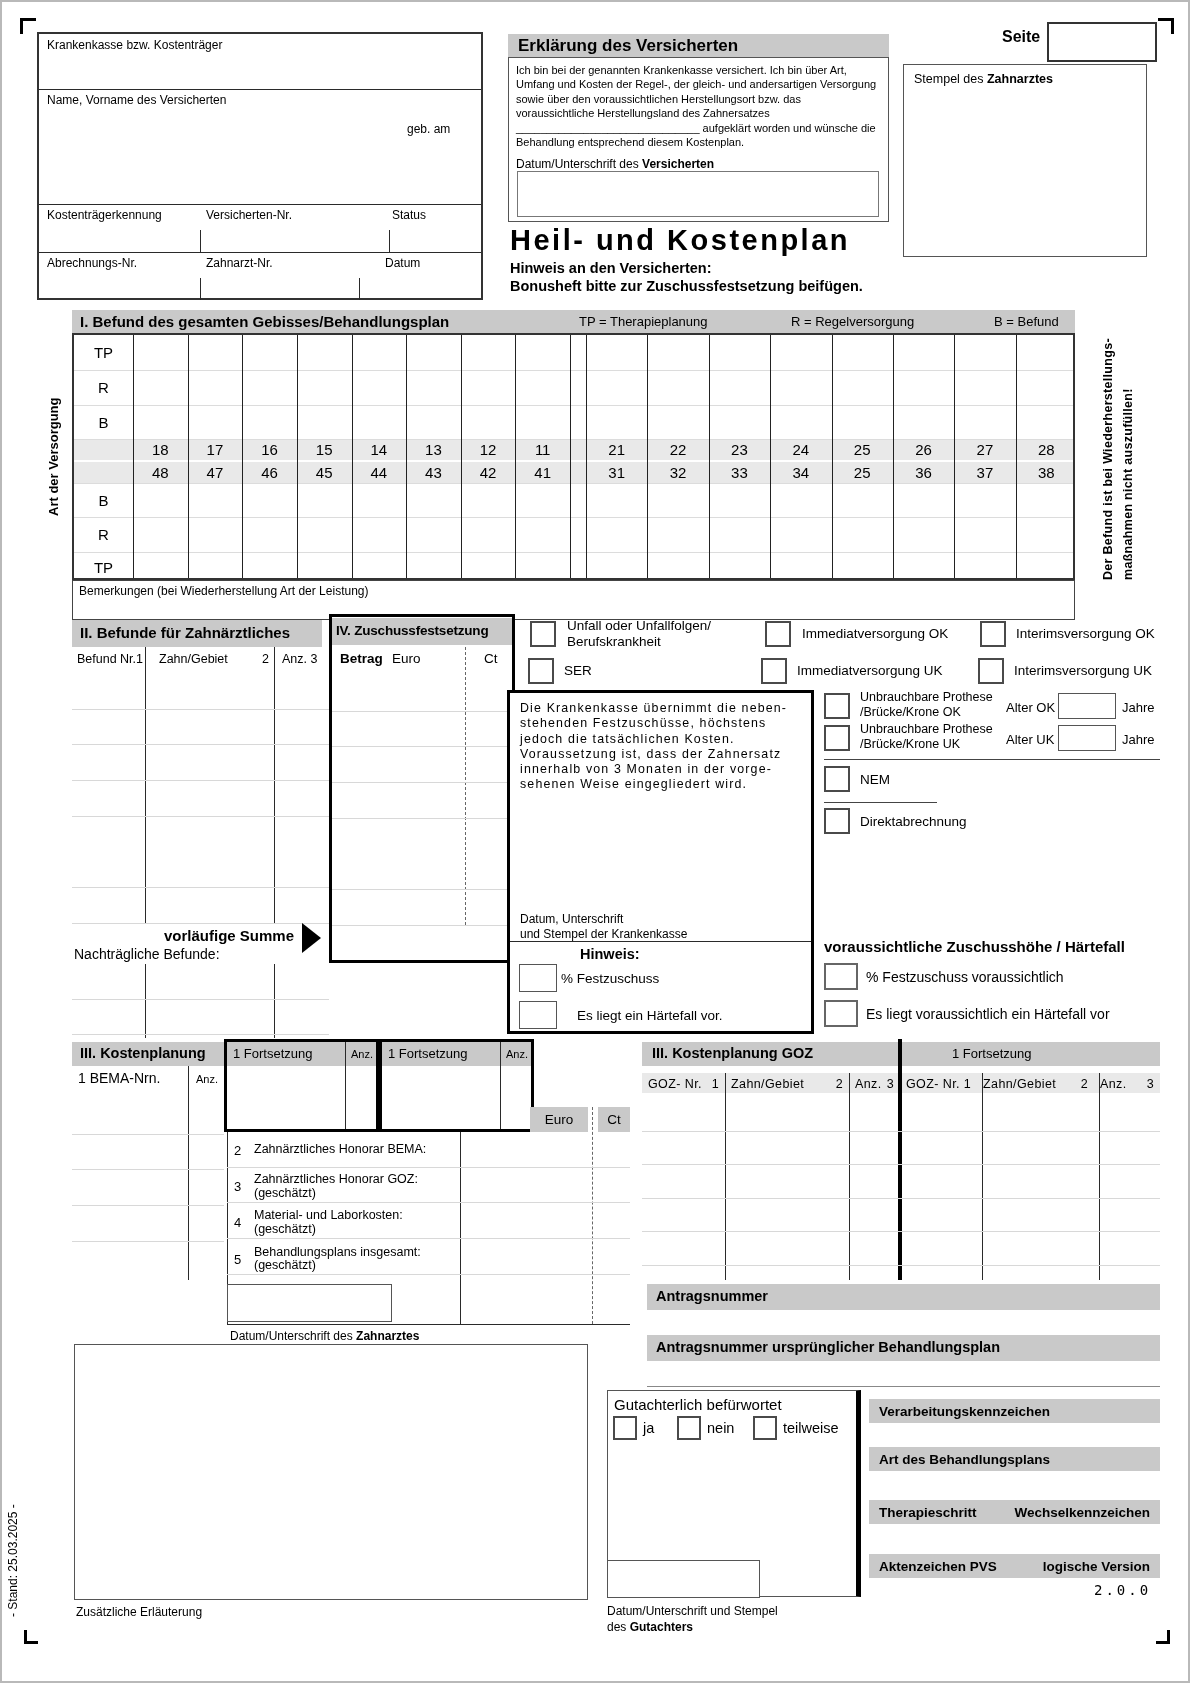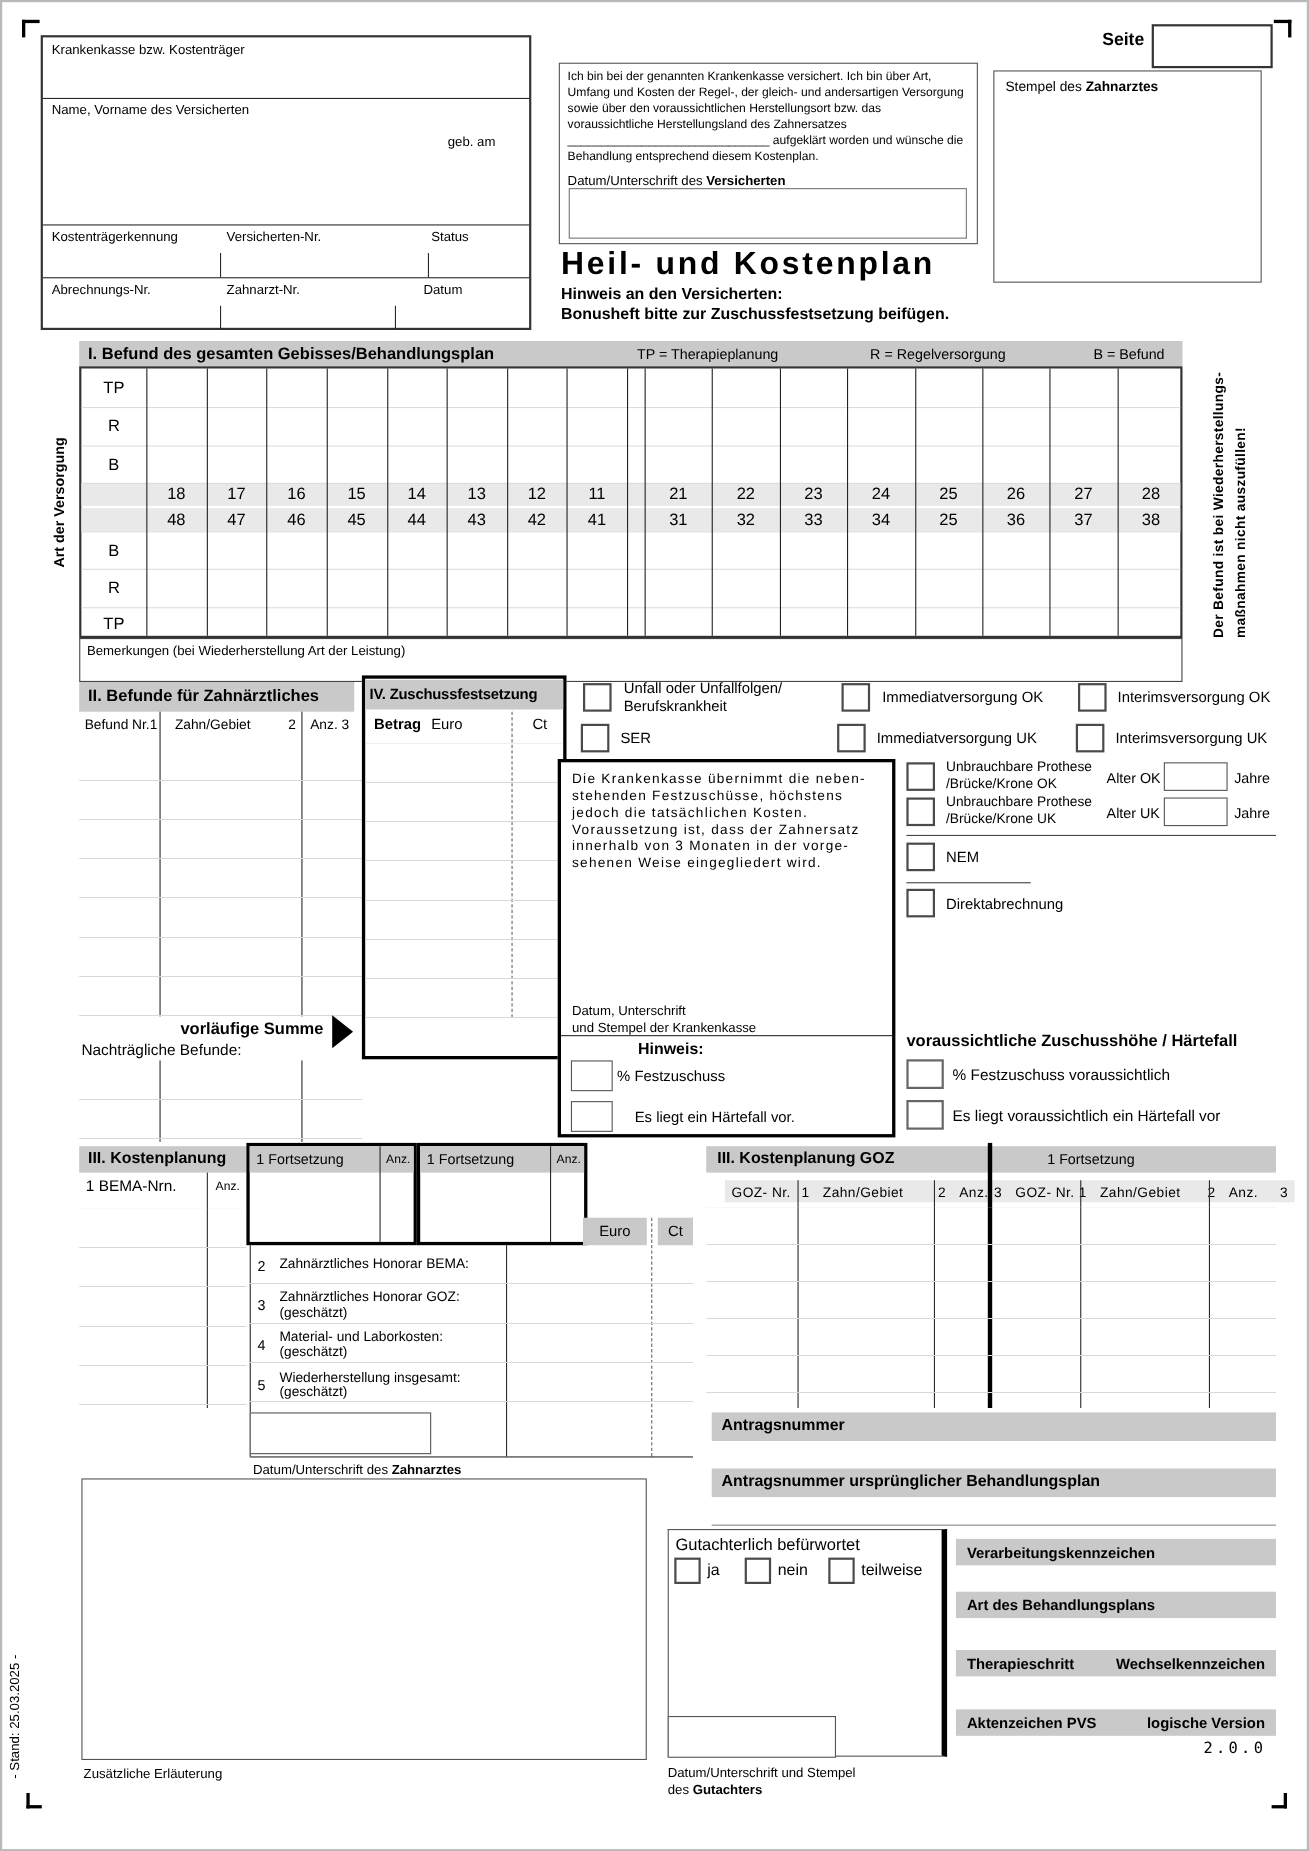--- a/index.html
+++ b/index.html
@@ -64,20 +64,23 @@
     <div class="vl" style="left:161px;top:196px;height:22px"></div>
     <div class="vl" style="left:350px;top:196px;height:22px"></div>
     <div class="hl" style="left:0;top:218px;width:100%"></div>
     <div class="t" style="left:8px;top:222px;font-size:12px">Abrechnungs-Nr.</div>
     <div class="t" style="left:167px;top:222px;font-size:12px">Zahnarzt-Nr.</div>
     <div class="t" style="left:346px;top:222px;font-size:12px">Datum</div>
     <div class="vl" style="left:161px;top:244px;height:22px"></div>
     <div class="vl" style="left:320px;top:244px;height:22px"></div>
   </div>
 
+  <div class="bar" style="left:506px;top:32px;width:381px;height:23px">
+    <div class="t b" style="left:10px;top:2px;font-size:17px">Erklärung des Versicherten</div>
+  </div>
   <div class="box" style="left:506px;top:55px;width:381px;height:165px;border-color:#555">
     <div style="position:absolute;left:7px;top:5px;width:366px;font-size:11px;line-height:14.4px">Ich bin bei der genannten Krankenkasse versichert. Ich bin über Art, Umfang und Kosten der Regel-, der gleich- und andersartigen Versorgung sowie über den voraussichtlichen Herstellungsort bzw. das voraussichtliche Herstellungsland des Zahnersatzes ______________________________ aufgeklärt worden und wünsche die Behandlung entsprechend diesem Kostenplan.</div>
     <div class="t" style="left:7px;top:99px;font-size:12px">
       <span>Datum/Unterschrift des </span><span class="b">Versicherten</span>
     </div>
     <div class="entry" style="left:8px;top:113px;width:362px;height:46px;border-color:#777"></div>
   </div>
 
   <div class="t b" style="left:1000px;top:26px;font-size:16px">Seite</div>
   <div class="entry" style="left:1045px;top:20px;width:110px;height:40px;border:2px solid #333"></div>
@@ -321,36 +324,36 @@
       <div class="cost-row">
       <div class="cr-num">4</div>
       <div class="cr-txt">
           <div>Material- und Laborkosten:</div>
           <div>(geschätzt)</div>
         </div>
     </div>
       <div class="cost-row">
       <div class="cr-num">5</div>
       <div class="cr-txt">
-          <div>Wiederherstellung insgesamt:</div>
+          <div>Behandlungsplans insgesamt:</div>
           <div>(geschätzt)</div>
         </div>
     </div>
     </div>
   <div class="hl" style="left:225px;top:1322px;width:403px"></div>
   <div class="entry" style="left:225px;top:1282px;width:165px;height:38px"></div>
   <div class="t" style="left:228px;top:1327px;font-size:12px">
     <span>Datum/Unterschrift des </span><span class="b">Zahnarztes</span>
   </div>
 
   <div class="bar" style="left:640px;top:1040px;width:518px;height:24px">
     <div class="t b" style="left:10px;top:3px;font-size:14.5px">III. Kostenplanung GOZ</div>
     <div class="t" style="left:310px;top:4px;font-size:13px">1 Fortsetzung</div>
   </div>
-  <div class="goz-head" style="left:657px;top:1071px;width:518px;height:20px">
+  <div class="goz-head" style="left:640px;top:1071px;width:518px;height:20px">
       <div>
         <span>GOZ- Nr.</span>
         <span>1</span>
       </div>
       <div>
         <span>Zahn/Gebiet</span>
         <span>2</span>
       </div>
       <div>
         <span>Anz.</span>

